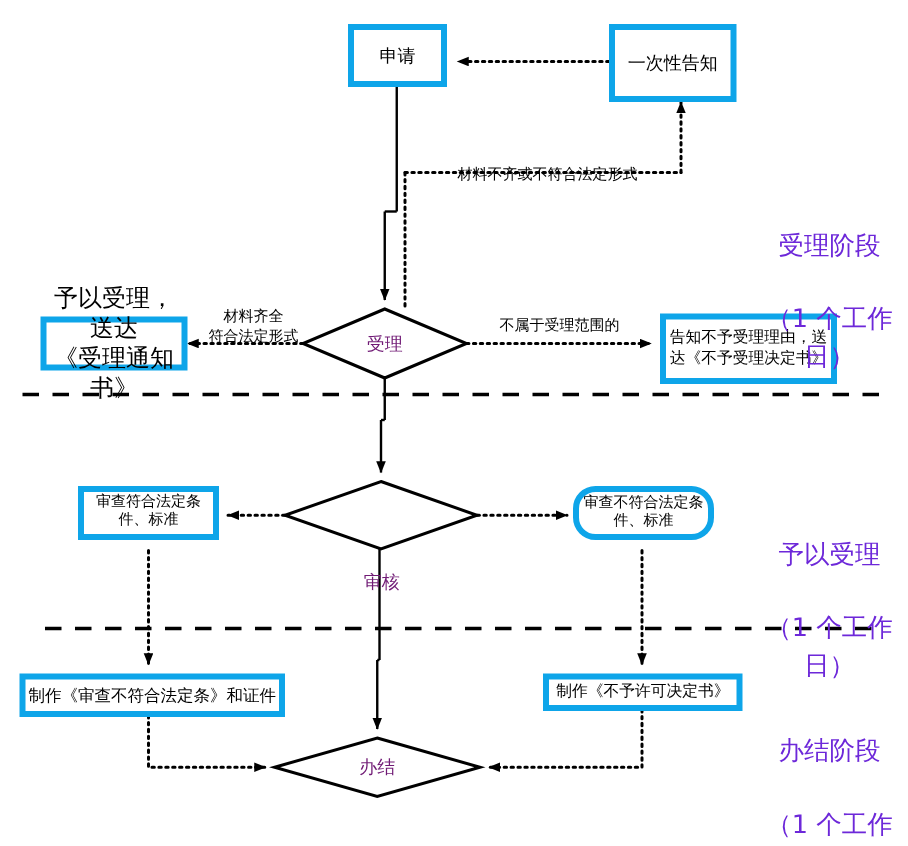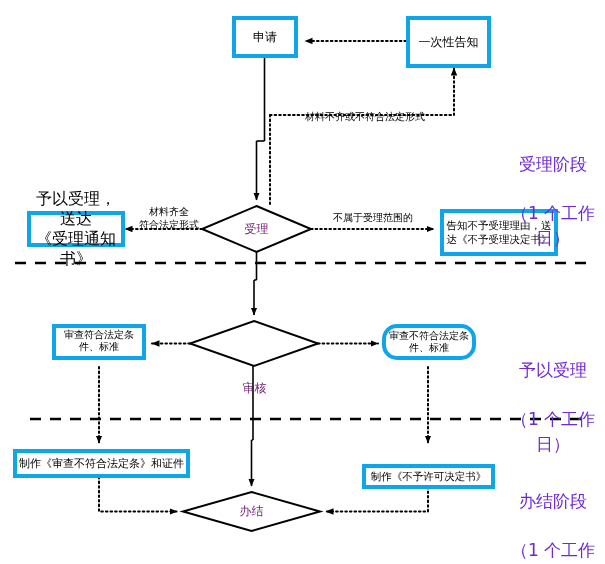--- a/index.html
+++ b/index.html
@@ -149,21 +149,21 @@
 
   <div class="node-box" style="left:382px; top:324px; width:94px; height:36px; font-size:10px; white-space:pre-line;border-radius:15px;">
     <span>审查不符合法定条
 件、标准</span>
   </div>
 
   <div class="node-box" style="left:13px; top:449px; width:177px; height:29px; font-size:11px;">
     <span>制作《审查不符合法定条》和证件</span>
   </div>
 
-  <div class="node-box" style="left:362px; top:449px; width:133px; height:25px; font-size:10.5px;margin-top:15px;">
+  <div class="node-box" style="left:362px; top:449px; width:133px; height:25px; font-size:10.5px;">
     <span>制作《不予许可决定书》</span>
   </div>
 
   <div class="diamond-label" style="left:226px; top:219px; width:61px; height:20px;">
     <span>受理</span>
   </div>
 
   <div class="diamond-label" style="left:224px; top:334px; width:61px; height:20px;margin-top:44px;">
     <span>审核</span>
   </div>

